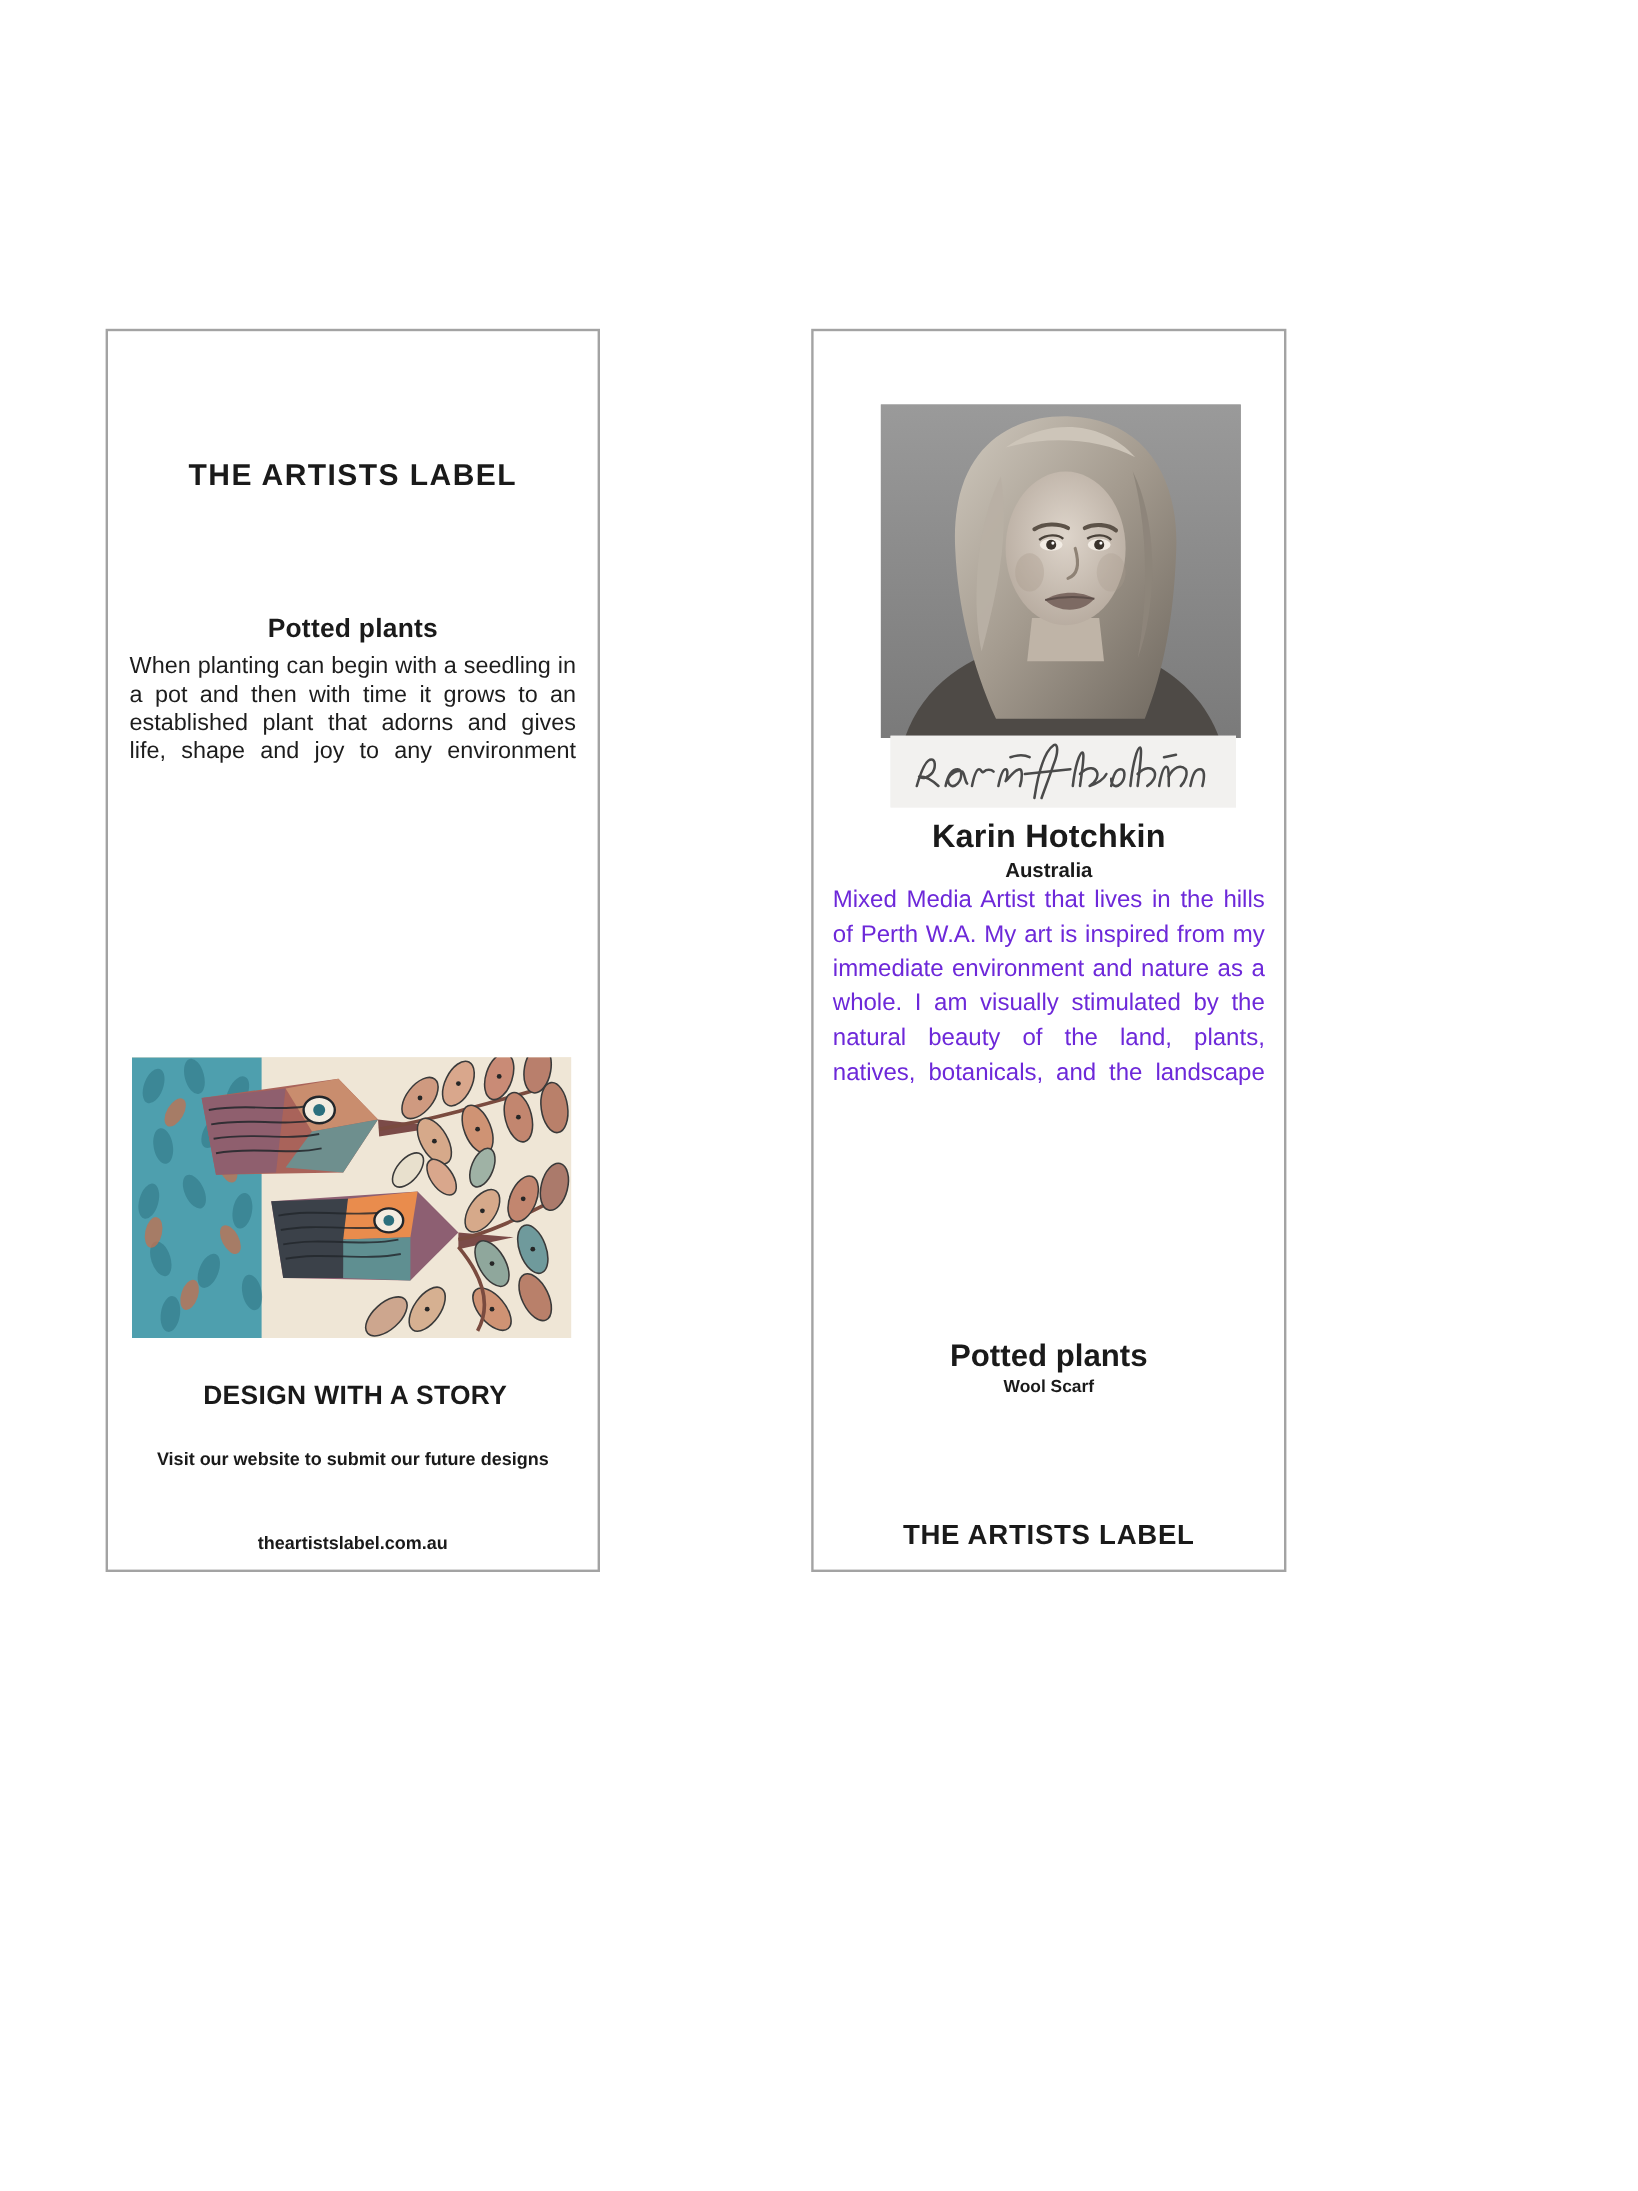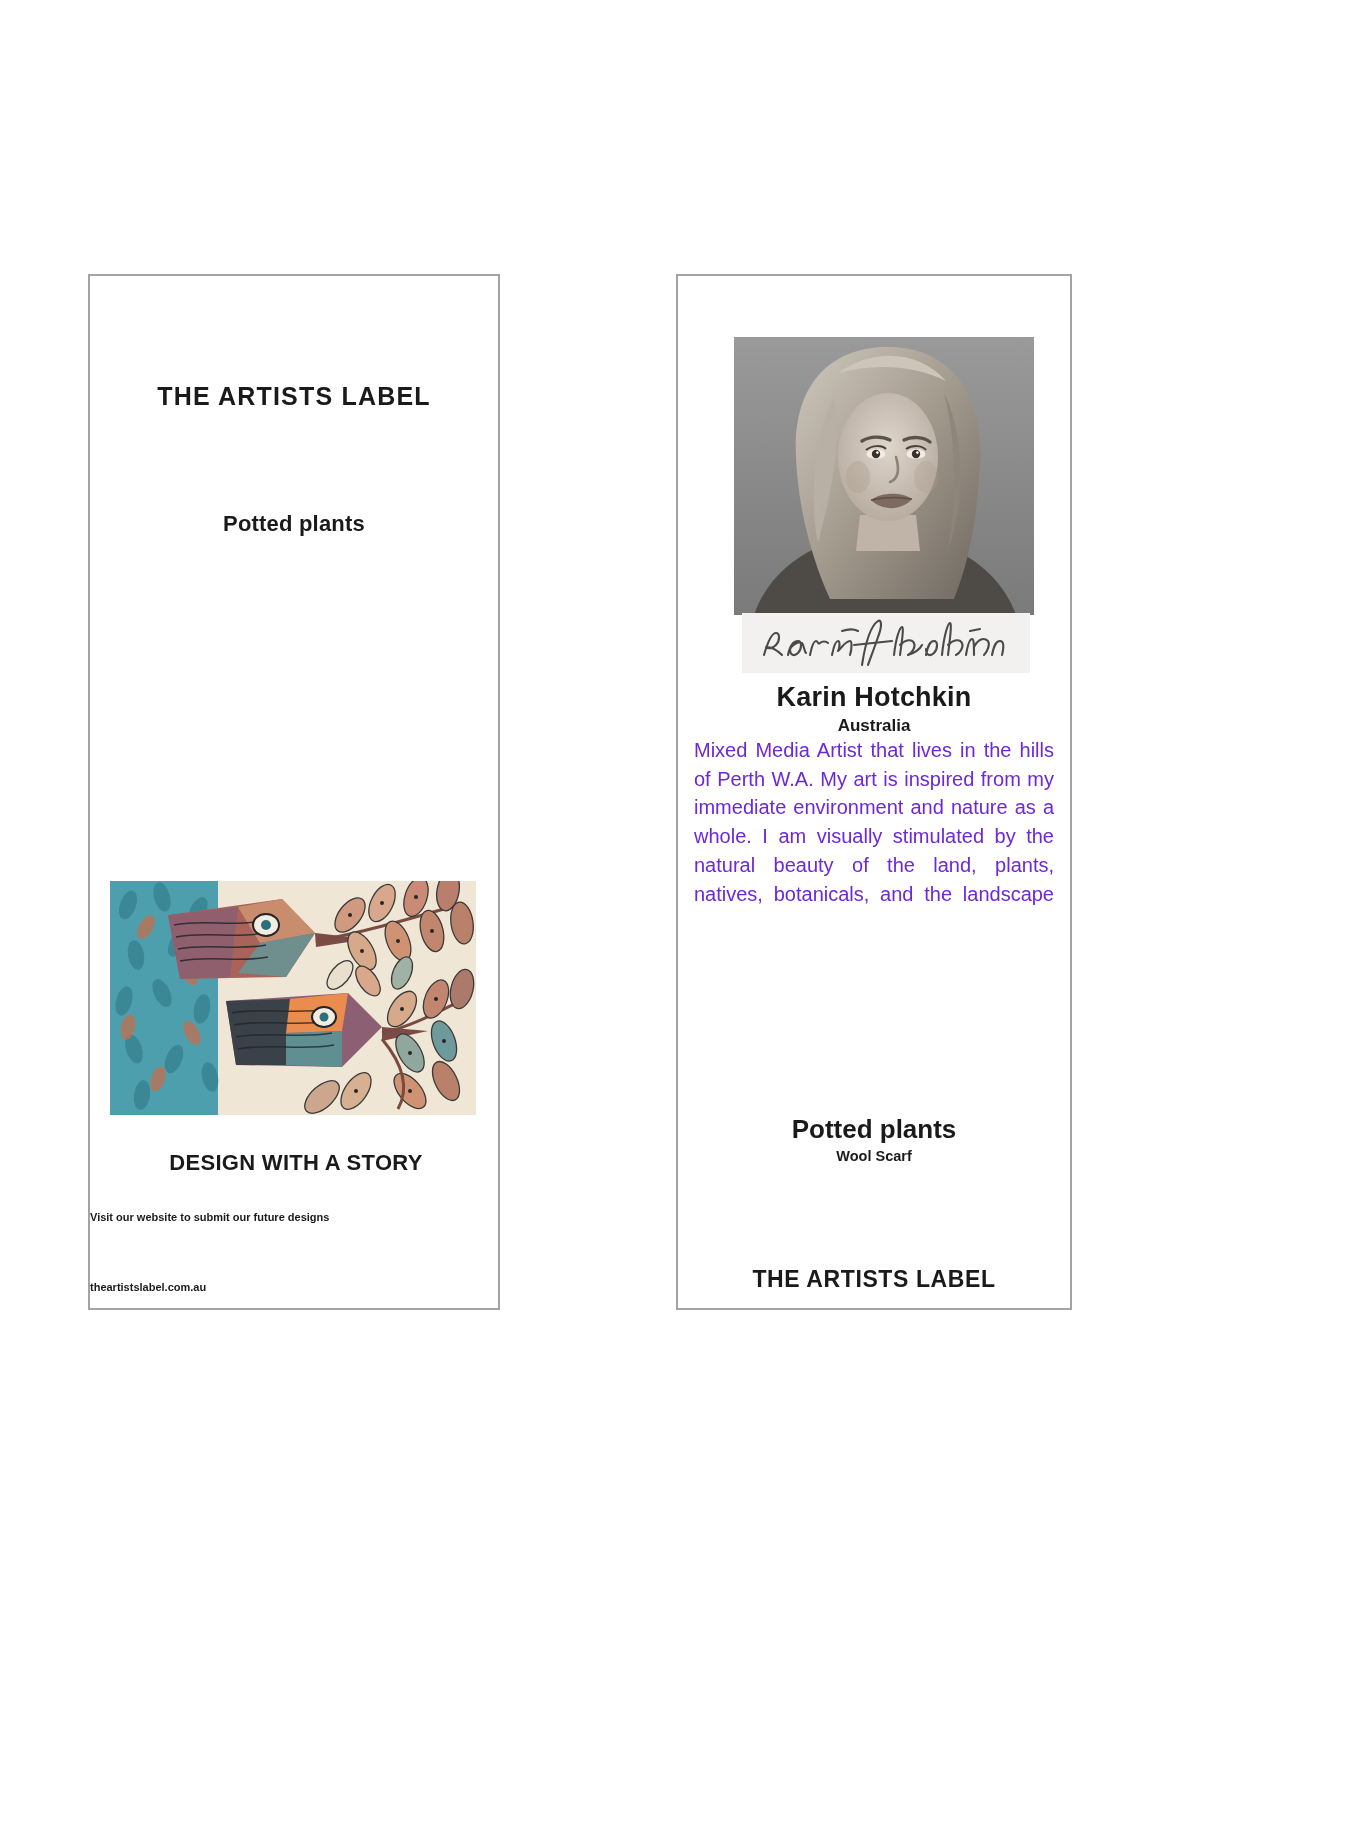--- a/index.html
+++ b/index.html
@@ -91,22 +91,23 @@
     text-align: center;
     font-weight: 700;
     font-size: 22px;
     letter-spacing: .3px;
   }
   #left-tagline { top: 874px; }
 
   .small-center {
     position: absolute;
     left: 0; right: 0;
-    font-weight: 700;
-    font-size: 11px;
+    text-align: center;
+    font-weight: 700;
+    font-size: 15px;
     line-height: 22px;
   }
   #left-submit { top: 930px; }
   #left-url { top: 1000px; }
 
   
   #portrait {
     position: absolute;
     left: 56px;
     top: 61px;
@@ -185,20 +186,21 @@
 </style>
 </head>
 <body>
 
 <div class="card" id="card-left">
 
   <div class="brand-title" id="left-brand">THE ARTISTS LABEL</div>
 
   <div class="design-title" id="left-design-title">Potted plants</div>
 
+  <div class="body-copy" id="left-desc">When planting can begin with a seedling in a pot and then with time it grows to an established plant that adorns and gives life, shape and joy to any environment</div>
 
   <div id="artwork-wrap">
     <svg width="366" height="234" viewBox="0 0 366 234" xmlns="http://www.w3.org/2000/svg">
       <defs>
         <clipPath id="artclip">
             <rect x="0" y="0" width="366" height="234"></rect>
           </clipPath>
       </defs>
       <g clip-path="url(#artclip)">
         <rect x="0" y="0" width="366" height="234" fill="#efe6d6"></rect>

